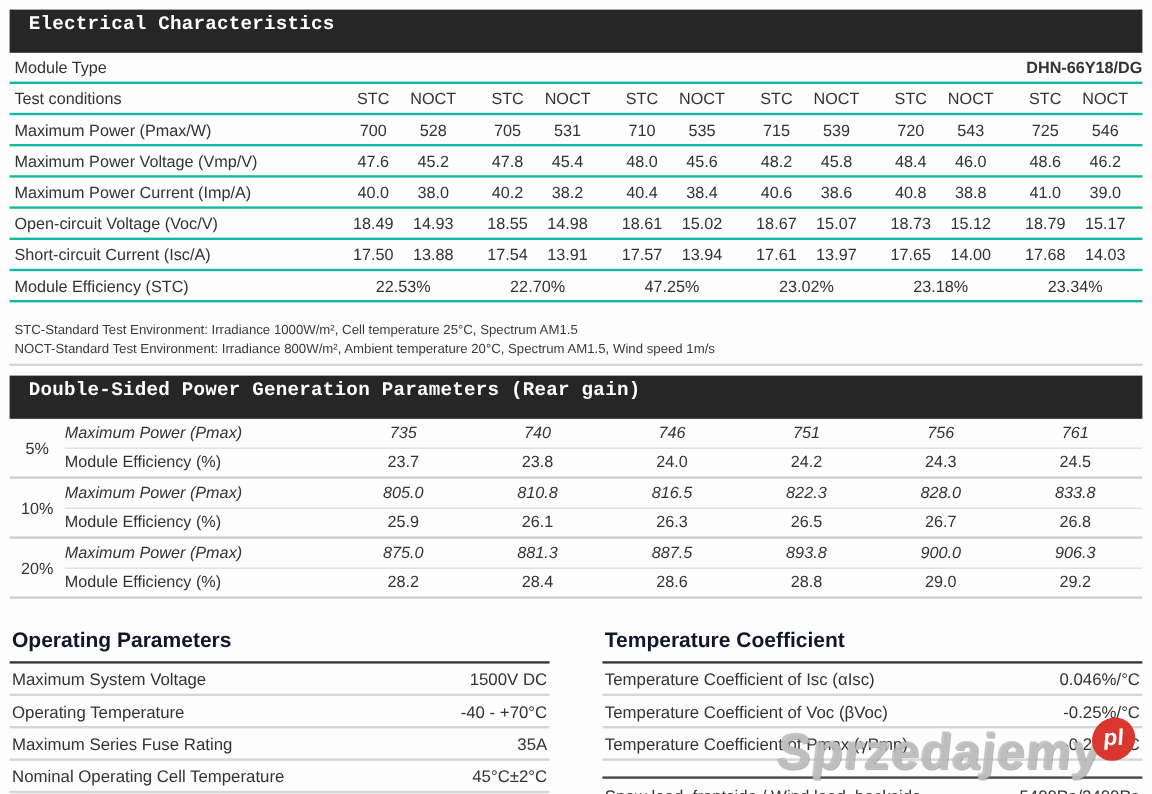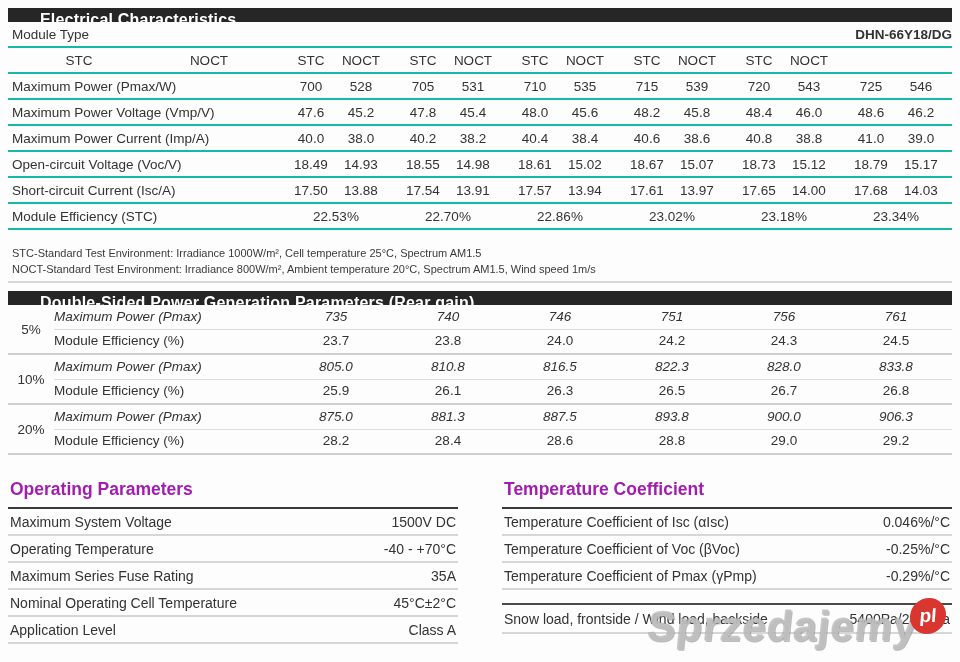--- a/index.html
+++ b/index.html
@@ -3,21 +3,21 @@
 <meta charset="utf-8">
 <style>
   html,body{margin:0;padding:0;background:#e9e9e9;}
   .page{
     position:relative;width:960px;height:662px;background:#fdfdfd;
     font-family:"Liberation Sans", sans-serif;color:#333;overflow:hidden;
     box-sizing:border-box;padding:8px 8px 0 8px;
   }
   .bar{
     background:#262626;color:#fff;font-weight:bold;font-size:16px;
-    height:14px;line-height:24px;padding-left:32px;letter-spacing:.2px;
+    height:36px;line-height:24px;padding-left:16px;letter-spacing:.2px;font-family:Liberation Mono, monospace;
   }
   
   .etable{width:100%;}
   .erow{
     display:grid;grid-template-columns:272px repeat(6,1fr);
     align-items:center;height:24px;border-bottom:2px solid #14b8a6;
     font-size:13.5px;
   }
   .elabel{padding-left:4px;white-space:nowrap;}
   .egroup{display:flex;padding:0 6px;}
@@ -33,21 +33,21 @@
     font-size:13.5px;
   }
   .ggain{grid-row:1 / 3;grid-column:1;text-align:center;}
   .gcell{height:24px;line-height:24px;}
   .gcell.r1{border-bottom:1.5px solid #dcdcdc;font-style:italic;}
   .gval{text-align:center;}
   
   .bottom{display:flex;gap:44px;margin-top:24px;}
   .panel{flex:1;}
   .panel h2{
-    margin:0;font-size:17.5px;font-weight:bold;color:#a21caf;
+    margin:0;font-size:17.5px;font-weight:bold;color:#0f172a;
     padding:0 0 7px 2px;border-bottom:2px solid #3a3a3a;
   }
   .prow{
     display:flex;justify-content:space-between;align-items:center;
     height:25px;border-bottom:2px solid #d6d6d6;font-size:14px;
   }
   .prow .plabel{padding-left:2px;}
   .prow .pvalue{padding-right:2px;text-align:right;}
   .loadrow{
     margin-top:13px;border-top:2px solid #4a4a4a;height:27px;
@@ -77,20 +77,21 @@
   <div class="bar" style="background: rgb(38, 38, 38);">
     <span>Electrical Characteristics</span>
   </div>
 
   <div class="etable" id="etable">
       <div class="erow">
         <div class="elabel">Module Type</div>
         <div class="espan bold">DHN-66Y18/DG</div>
       </div>
       <div class="erow">
+        <div class="elabel">Test conditions</div>
         <div class="egroup">
           <span>STC</span>
           <span>NOCT</span>
         </div>
         <div class="egroup">
           <span>STC</span>
           <span>NOCT</span>
         </div>
         <div class="egroup">
           <span>STC</span>
@@ -246,21 +247,21 @@
       </div>
       <div class="erow">
         <div class="elabel">Module Efficiency (STC)</div>
         <div class="egroup">
           <span>22.53%</span>
         </div>
         <div class="egroup">
           <span>22.70%</span>
         </div>
         <div class="egroup">
-          <span>22.86%</span>
+          <span>47.25%</span>
         </div>
         <div class="egroup">
           <span>23.02%</span>
         </div>
         <div class="egroup">
           <span>23.18%</span>
         </div>
         <div class="egroup">
           <span>23.34%</span>
         </div>

